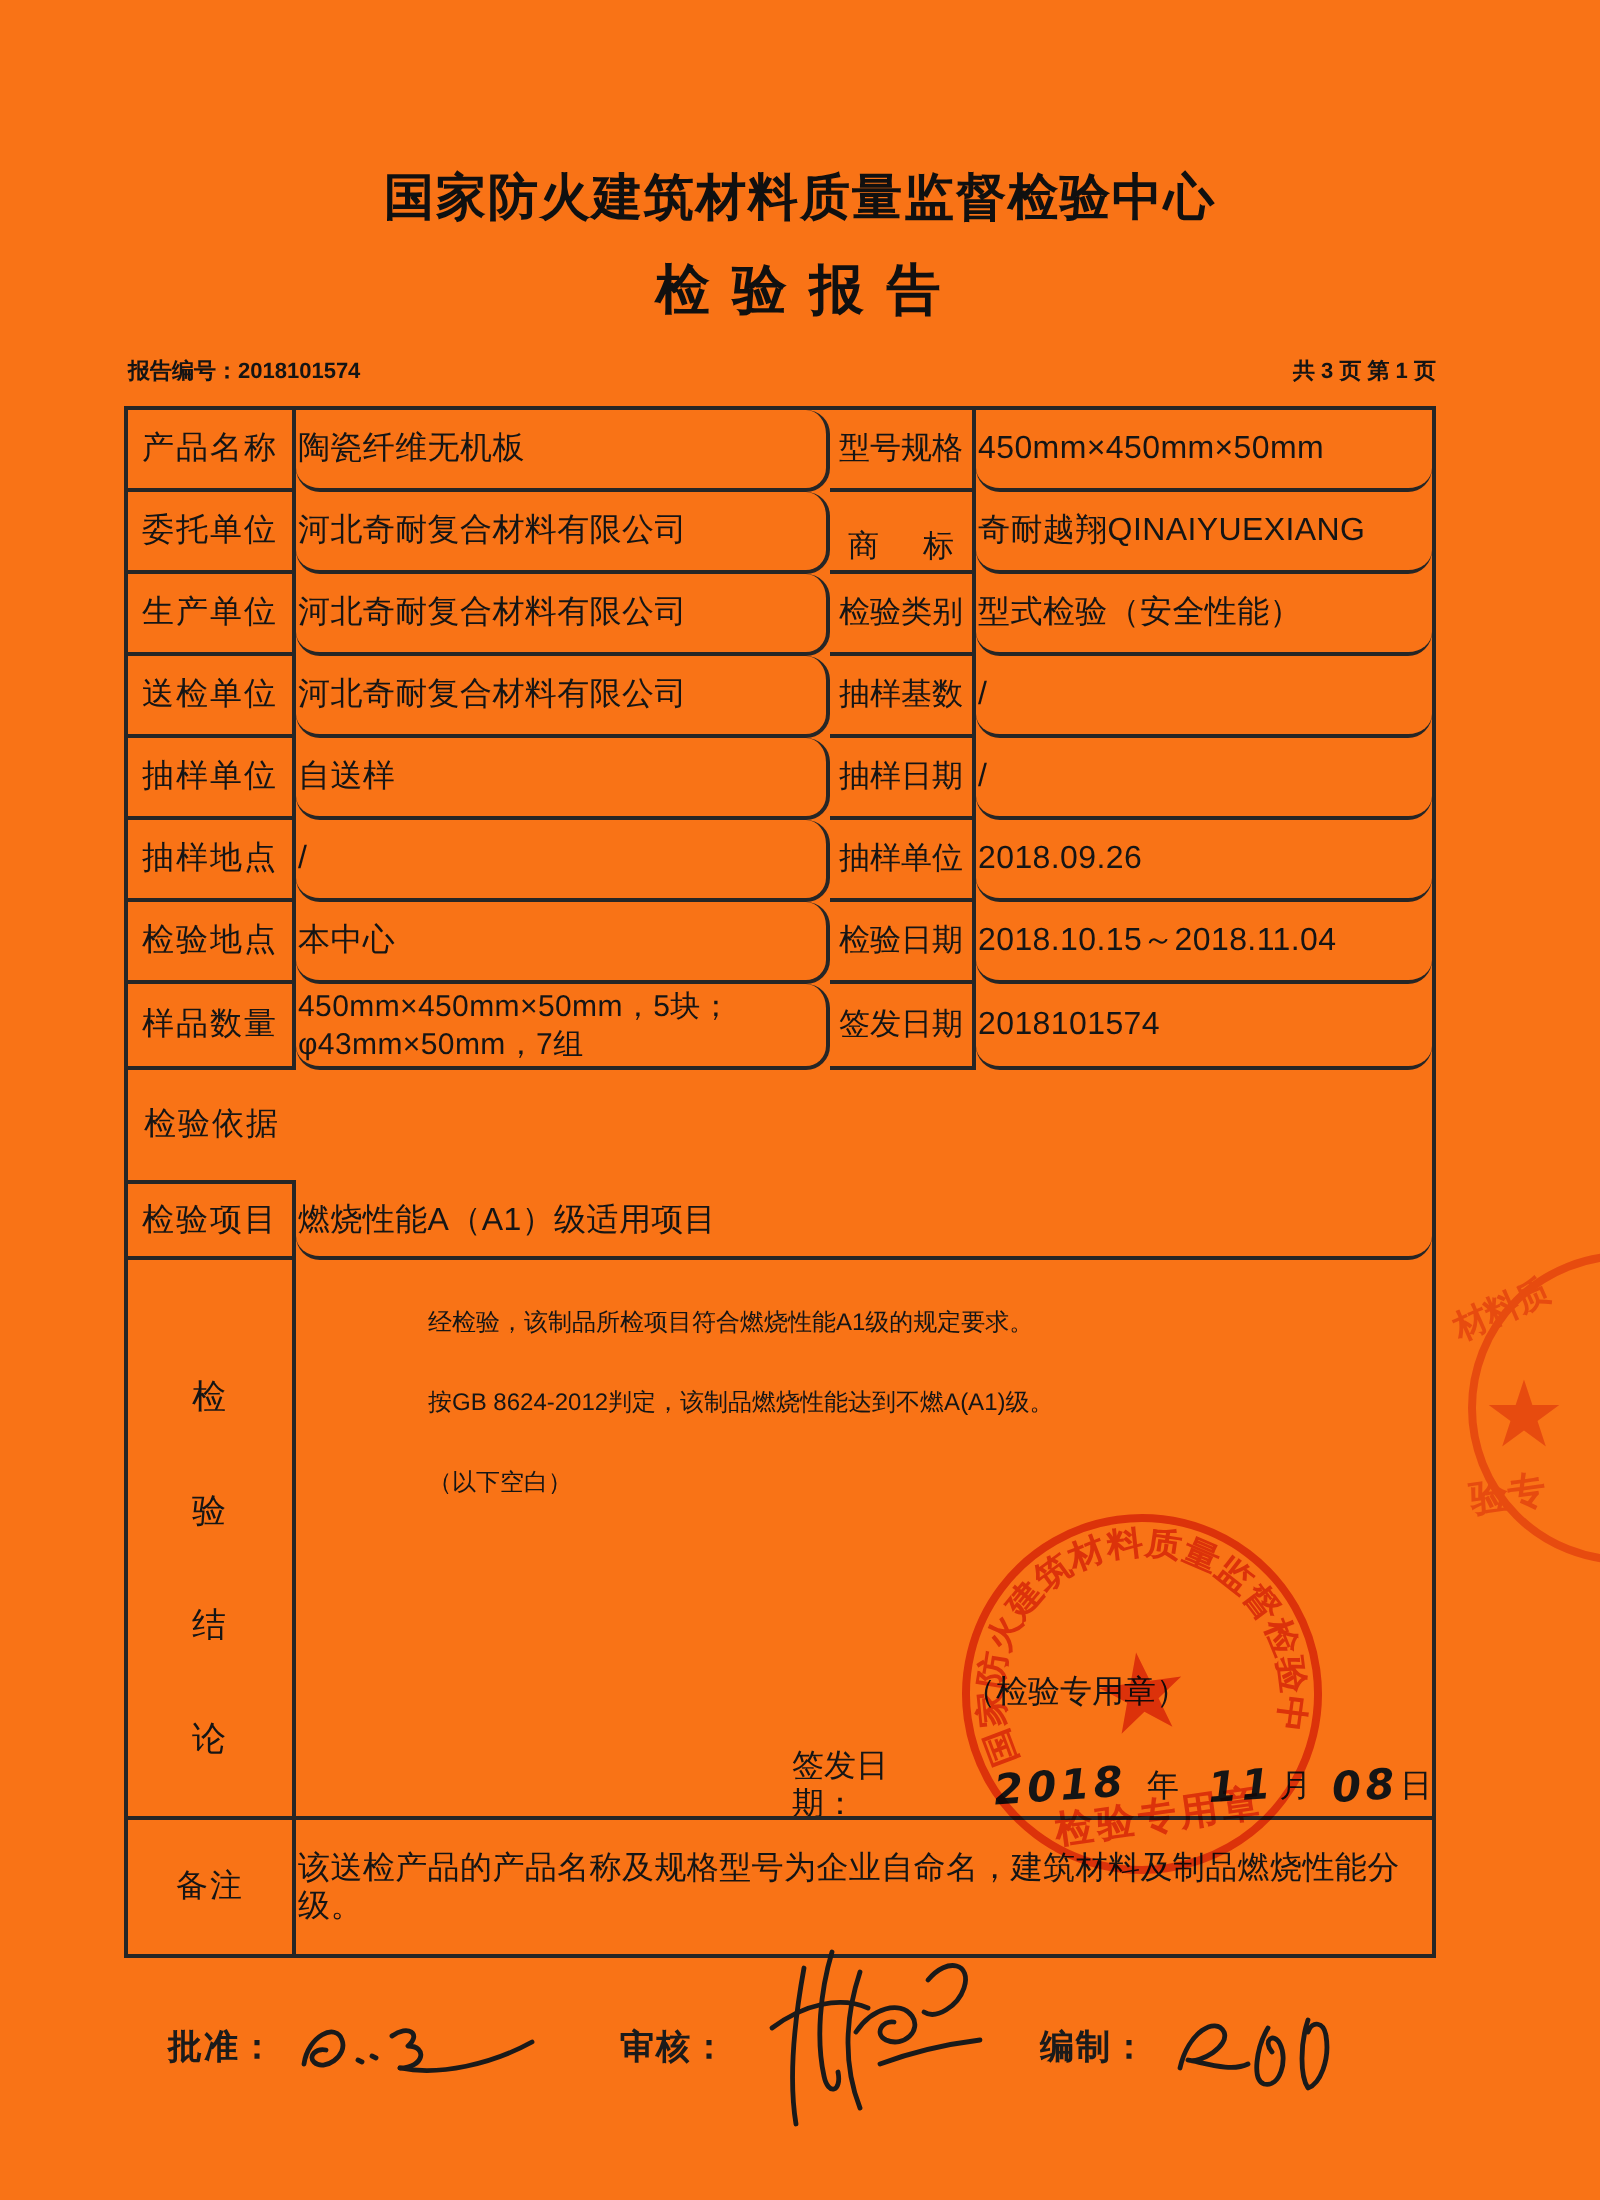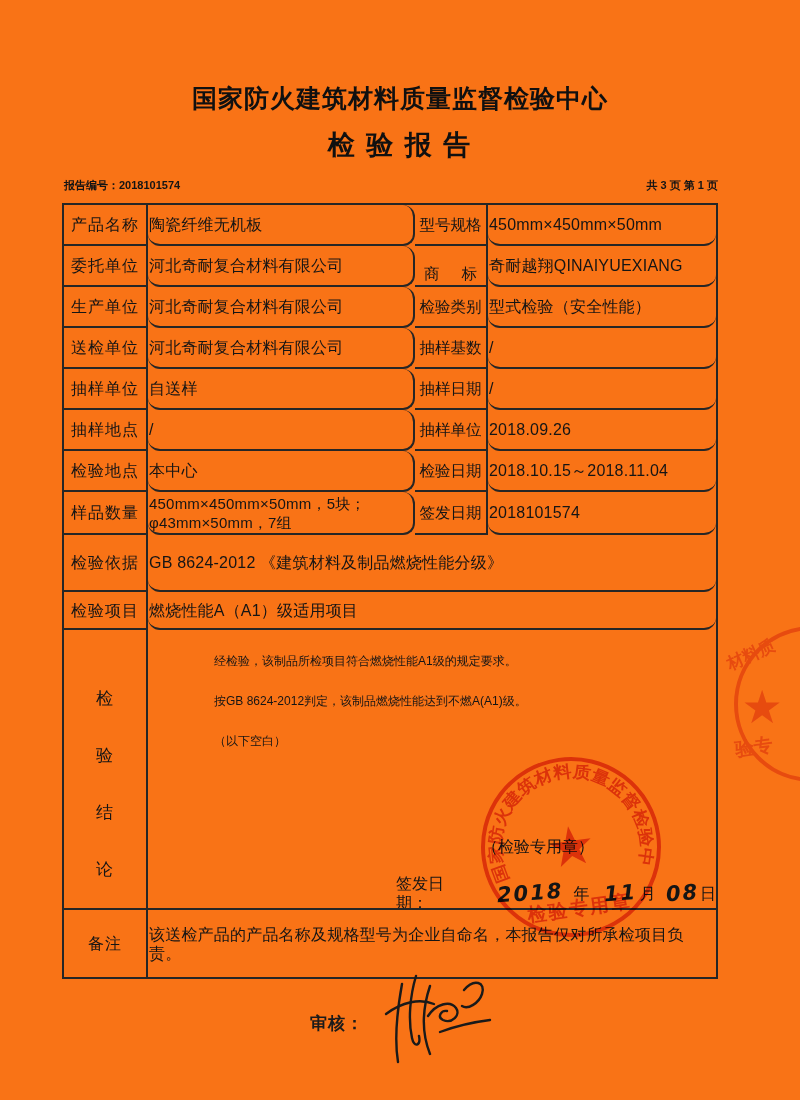--- a/index.html
+++ b/index.html
@@ -147,21 +147,20 @@
 
     <div class="row r43">
       <div class="cell lab">样品数量</div>
       <div class="cell val small">450mm×450mm×50mm，5块；φ43mm×50mm，7组</div>
       <div class="cell lab3">签发日期</div>
       <div class="cell val">2018101574</div>
     </div>
 
     <div class="row span2 r57">
       <div class="cell lab">检验依据</div>
-      <div class="cell val">GB 8624-2012 《建筑材料及制品燃烧性能分级》</div>
     </div>
 
     <div class="row span2 r38">
       <div class="cell lab">检验项目</div>
       <div class="cell val">燃烧性能A（A1）级适用项目</div>
     </div>
 
     <div class="row span2 r280">
       <div class="cell lab concl-lab">
         <span>检</span>
@@ -181,21 +180,21 @@
           <span class="hand mo">11</span>
           <span>月</span>
           <span class="hand dy">08</span>
           <span>日</span>
         </div>
       </div>
     </div>
 
     <div class="row span2 r67">
       <div class="cell lab">备注</div>
-      <div class="cell val">该送检产品的产品名称及规格型号为企业自命名，本报告仅对所承检项目负责。</div>
+      <div class="cell val">该送检产品的产品名称及规格型号为企业自命名，建筑材料及制品燃烧性能分级。</div>
     </div>
 
   </div>
 
   <svg class="main-seal" viewBox="0 0 190 190">
     <defs>
       <path id="ringArc" d="M 29.2,118.9 A 70,70 0 1 1 160.8,118.9" fill="none"></path>
     </defs>
     <circle cx="95" cy="95" r="88" fill="none" stroke="#dc4e4a" stroke-width="4"></circle>
     <text class="seal-text" font-size="16.5" font-weight="bold">
@@ -206,27 +205,44 @@
   </svg>
 
   <svg class="edge-seal" viewBox="0 0 80 168">
     <circle cx="90" cy="82" r="76" fill="none" stroke="#dc4e4a" stroke-width="4"></circle>
     <text class="seal-text" x="8" y="48" font-size="17" font-weight="bold" transform="rotate(-24 8 48)">材料质</text>
     <text class="seal-text" x="40" y="101" font-size="46" text-anchor="middle">★</text>
     <text class="seal-text" x="14" y="134" font-size="19" font-weight="bold" transform="rotate(-8 14 134)">验专</text>
   </svg>
 
   <div class="footer">
+    <div class="sig-group g-approve">
+      <span class="sig-label">批准：</span>
+      <svg width="132" height="44" viewBox="0 0 132 44">
+        <path class="sig" d="M10,26 C12,12 26,5 29,14 C32,22 20,30 15,25 C12,22 16,18 21,19"></path>
+        <path class="sig" d="M37,24 l2,1 M44,22 l2,1"></path>
+        <path class="sig" d="M54,12 c8,-6 15,-1 8,5 c10,0 8,11 -4,11"></path>
+        <path class="sig" d="M58,28 c20,4 46,-2 66,-13"></path>
+      </svg>
+    </div>
     <div class="sig-group g-review">
       <span class="sig-label">审核：</span>
       <svg width="136" height="102" viewBox="0 0 136 102">
         <path class="sig" d="M36,16 C32,38 28,70 32,94"></path>
         <path class="sig" d="M50,8 C44,28 42,52 46,70 C48,80 55,78 53,68"></path>
         <path class="sig" d="M20,46 C36,34 54,30 68,36"></path>
         <path class="sig" d="M64,18 C56,42 56,66 64,86"></path>
         <path class="sig" d="M62,48 C70,36 84,32 90,40 C95,47 86,56 77,52 C71,49 75,42 81,43"></path>
         <path class="sig" d="M98,22 C108,10 120,14 116,26 C113,35 102,42 96,38"></path>
         <path class="sig" d="M74,64 C90,58 108,54 124,52"></path>
       </svg>
     </div>
+    <div class="sig-group g-prepare">
+      <span class="sig-label">编制：</span>
+      <svg width="100" height="58" viewBox="0 0 100 58">
+        <path class="sig" d="M12,36 C16,18 30,10 34,18 C37,25 22,34 16,32 C26,34 38,38 46,34"></path>
+        <path class="sig" d="M56,16 C50,26 48,42 54,44 C62,46 66,32 62,24 C59,18 53,22 58,28"></path>
+        <path class="sig" d="M76,12 C72,24 72,40 76,46 C82,44 87,32 85,20 C84,13 78,12 76,18"></path>
+      </svg>
+    </div>
   </div>
 
 </div>
 
 </body></html>

